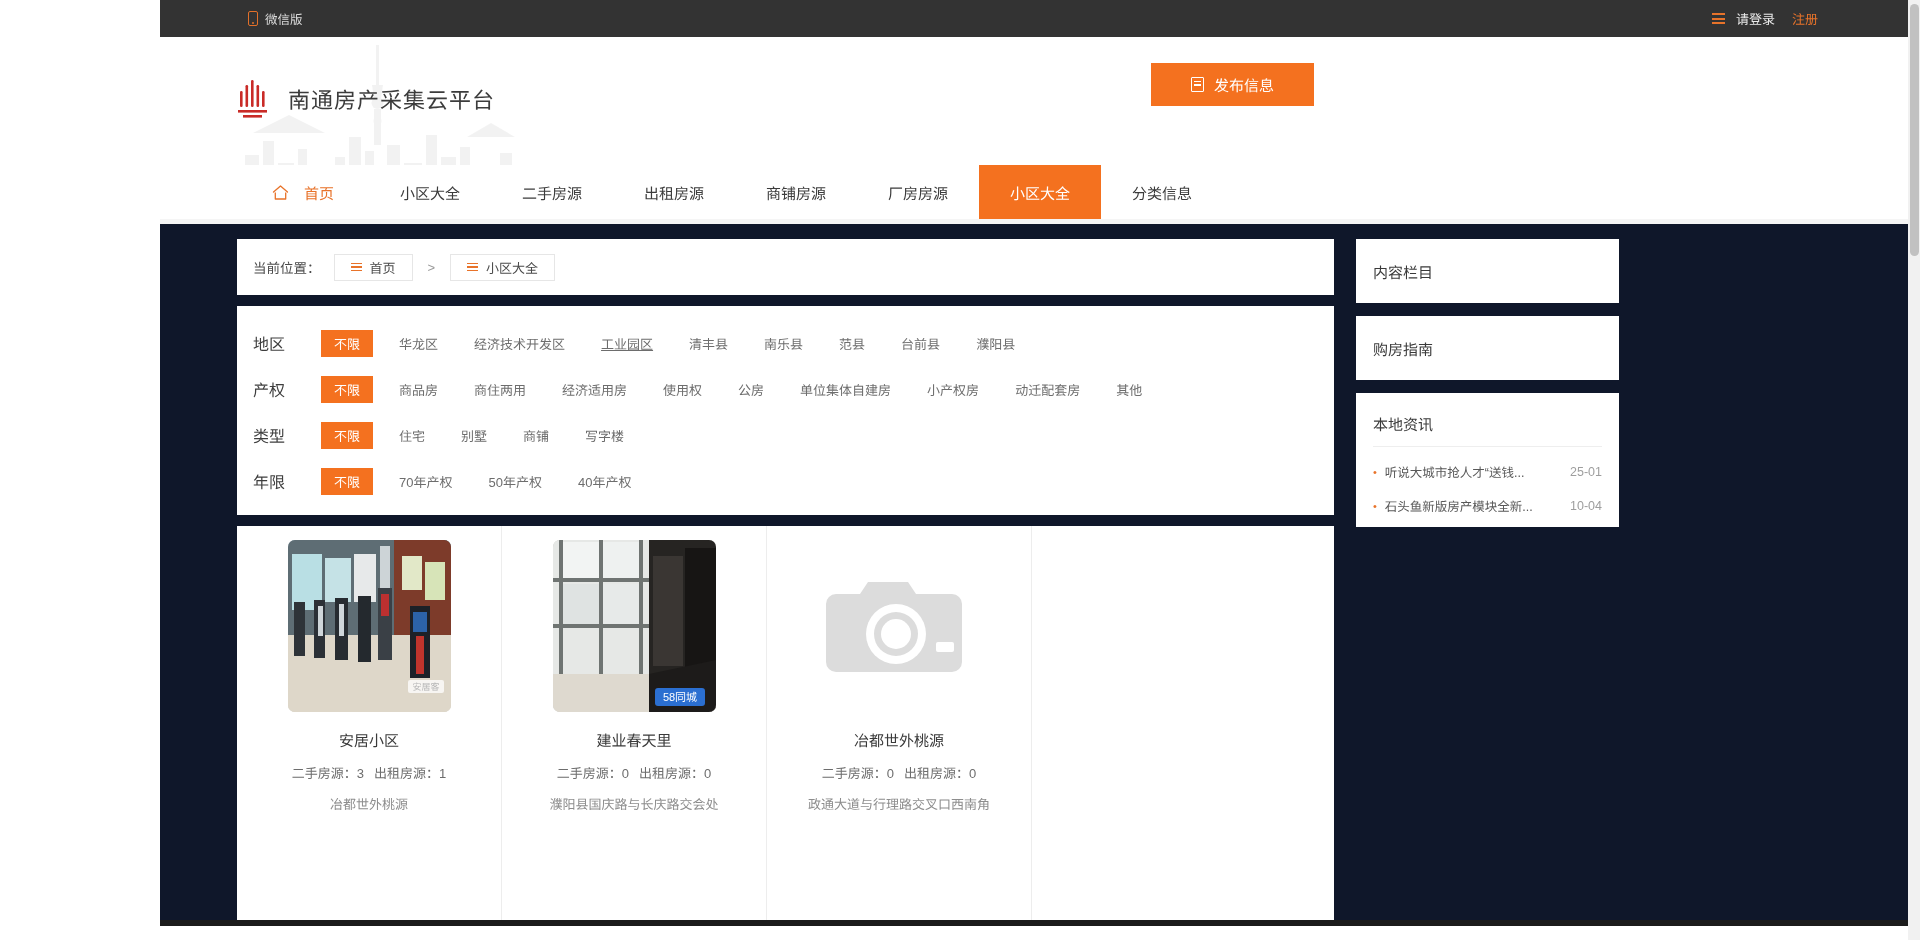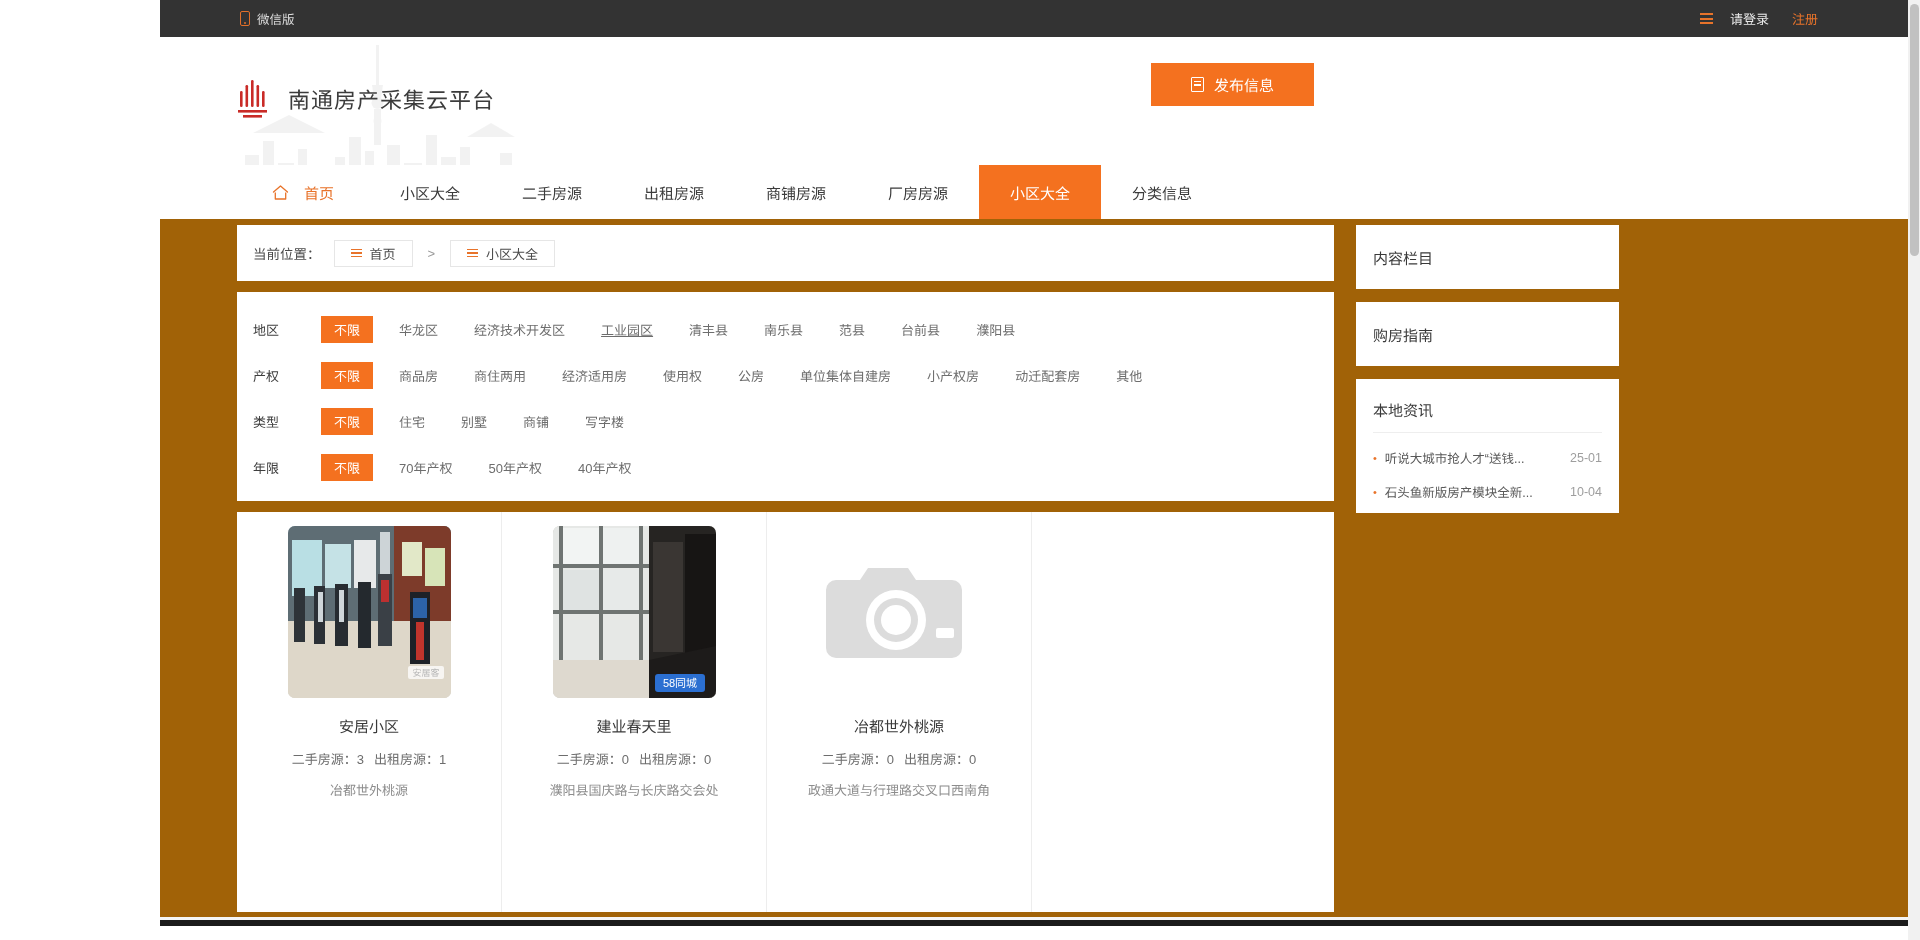--- a/index.html
+++ b/index.html
@@ -47,37 +47,37 @@
   
   .topbar {
     position: absolute; left: 0; top: 0; width: 1920px; height: 37px;
     background: #333333;
     z-index: 30;
   }
   .topbar-inner {
     position: absolute; left: 160px; top: 0; width: 1750px; height: 37px;
   }
   .wechat-link {
-    position: absolute; left: 80px; top: 0; height: 37px;
+    position: absolute; left: 88px; top: 0; height: 37px;
     display: flex; align-items: center; gap: 7px;
     color: #dcdcdc; font-size: 12.5px; cursor: pointer;
   }
   .phone-icon {
     display: inline-block; width: 10px; height: 15px;
     border: 1.5px solid #e2702a; border-radius: 2px;
     position: relative;
   }
   .phone-icon::after {
     content: ""; position: absolute; left: 50%; bottom: 1px;
     transform: translateX(-50%);
     width: 2px; height: 2px; border-radius: 50%; background: #e2702a;
   }
   .topbar-right {
     position: absolute; right: 92px; top: 0; height: 37px;
-    display: flex; align-items: center; gap: 17px;
+    display: flex; align-items: center; gap: 11px;
   }
   .burger-icon {
     display: inline-block; width: 13px; height: 11px;
     position: relative;
   }
   .burger-icon i {
     position: absolute; left: 0; width: 13px; height: 2px; background: #e8732a;
   }
   .burger-icon i:nth-child(1){ top: 0; }
   .burger-icon i:nth-child(2){ top: 4.5px; }
@@ -168,22 +168,22 @@
   }
   .nav-home {
     width: 133px; gap: 14px; color: #e8732a;
   }
   .home-icon svg { display: block; }
   .nav-item.plain { width: 122px; }
   .nav-item.active { background: #f4711f; color: #ffffff; }
 
   
   .content {
-    position: absolute; left: 160px; top: 210px; width: 1750px; height: 707px;
-    background: #a16207; z-index: 10;
+    position: absolute; left: 160px; top: 224px; width: 1750px; height: 707px;
+    background: #0f172a; z-index: 10;
   }
   .watermark {
     position: absolute; left: 535px; top: 150px;
     font-size: 47px; color: #d8d8d8; letter-spacing: 11px;
     white-space: nowrap; pointer-events: none; z-index: 14;
     font-family: "Liberation Sans", sans-serif;
   }
 
   .crumb-card {
     position: absolute; left: 77px; top: 15px; width: 1097px; height: 56px;
@@ -206,21 +206,21 @@
 
   .filter-card {
     position: absolute; left: 77px; top: 82px; width: 1097px; height: 209px;
     background: #ffffff; padding: 14px 0 0 0;
     z-index: 15;
   }
   .filter-row {
     display: flex; align-items: center; height: 46px; padding-left: 16px;
   }
   .filter-name {
-    width: 68px; font-size: 13px; color: #3e3e3e; flex: 0 0 68px;
+    width: 68px; font-size: 16px; color: #3e3e3e; flex: 0 0 68px;
   }
   .filter-opts { display: flex; align-items: center; }
   .f-opt {
     font-size: 13px; color: #6d6d6d; cursor: pointer;
     padding: 4px 10px; margin-right: 16px; white-space: nowrap;
   }
   .f-opt.sel {
     background: #f4711f; color: #ffffff; padding: 4px 13px;
   }
   .f-opt.underline { text-decoration: underline; }

